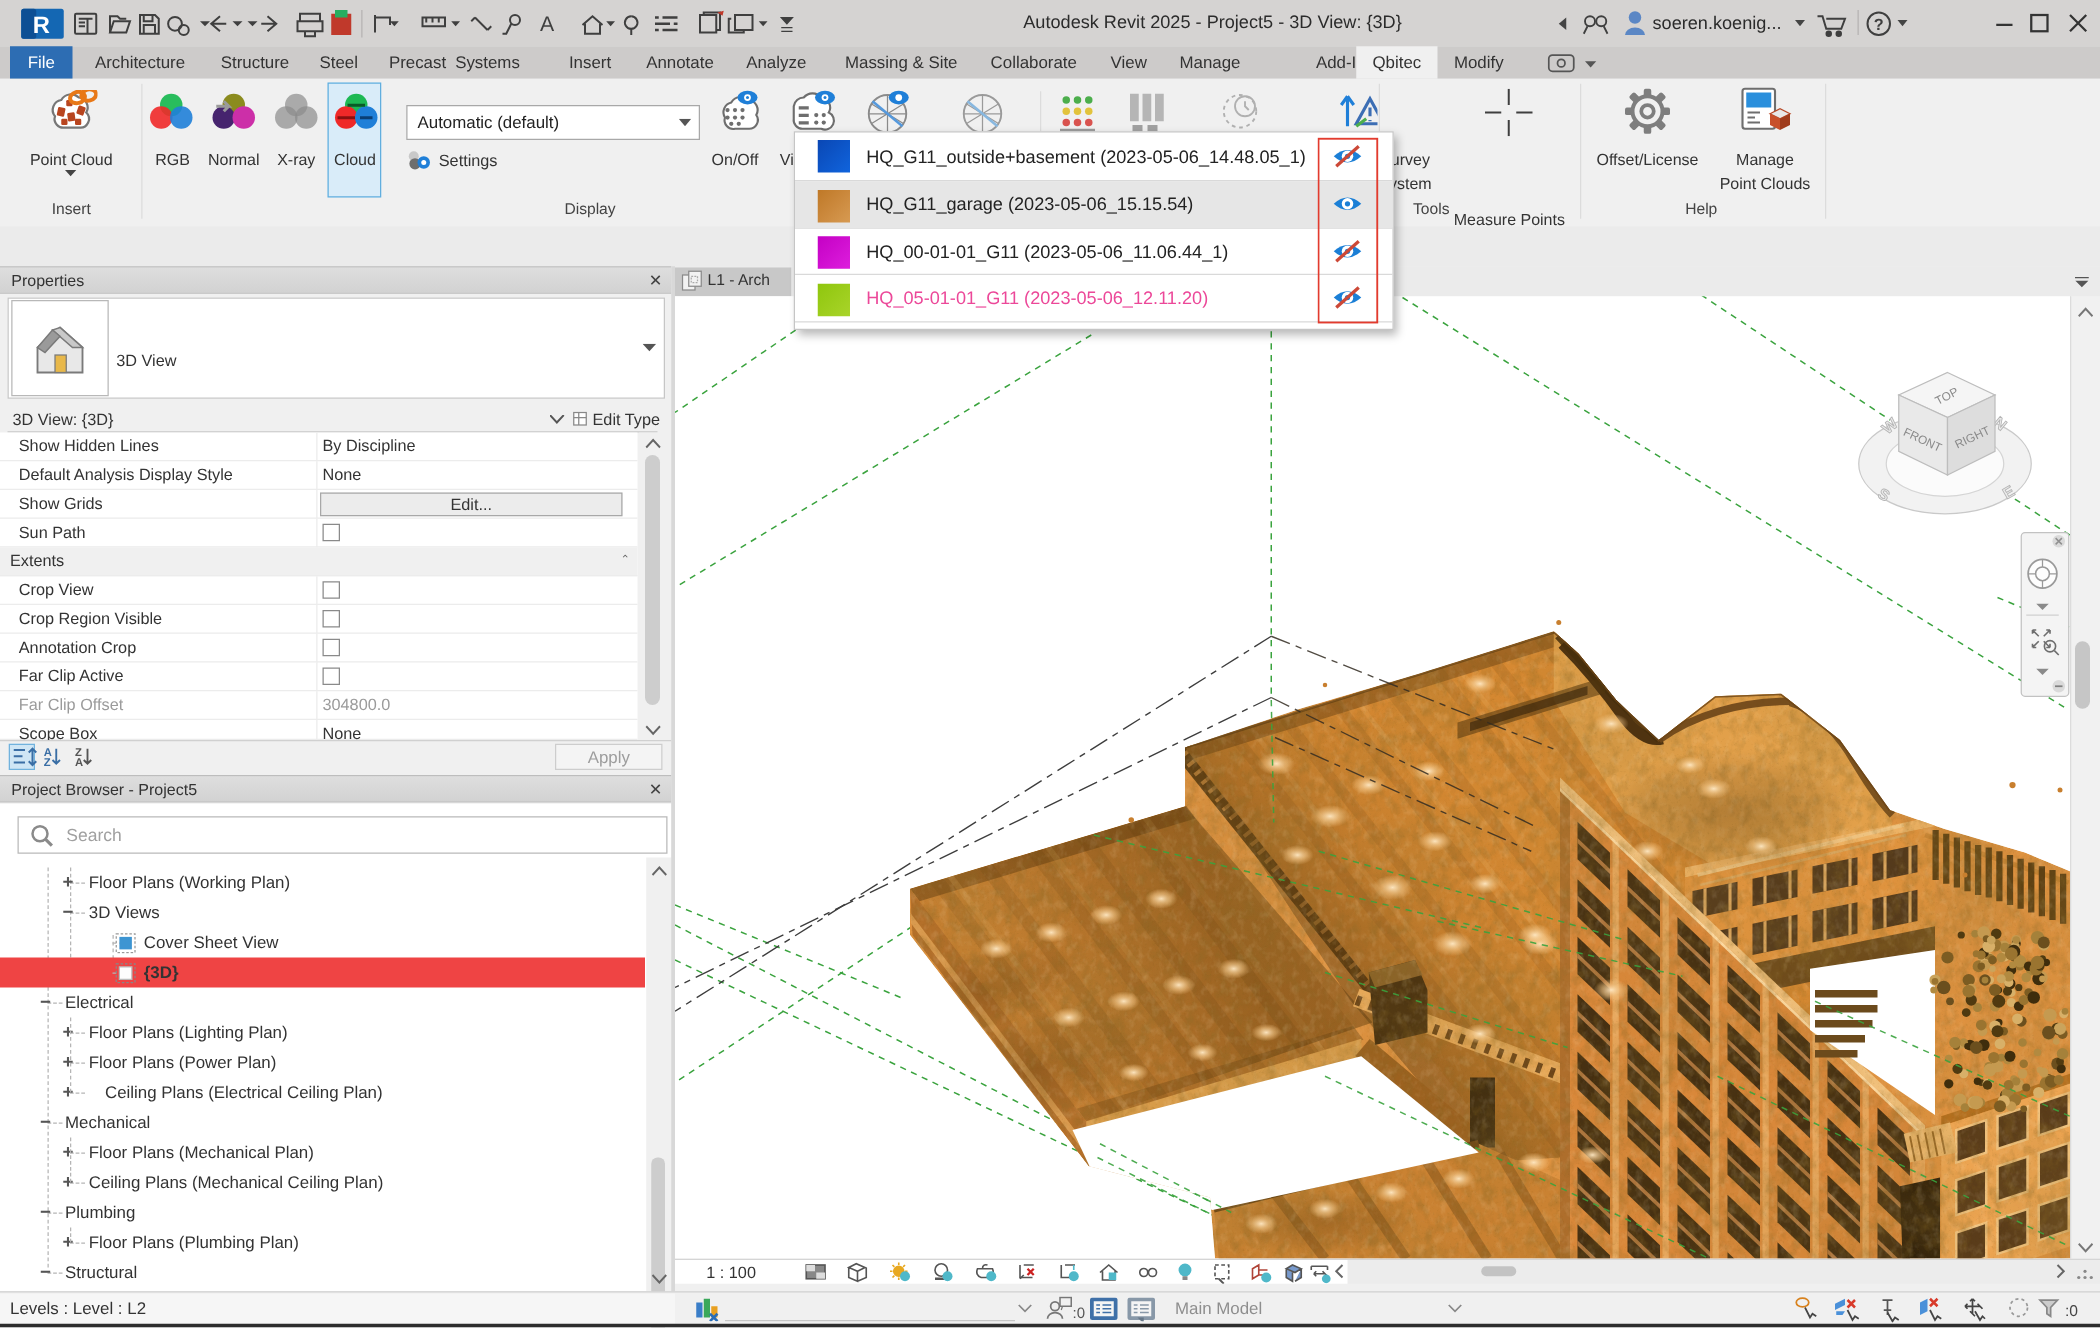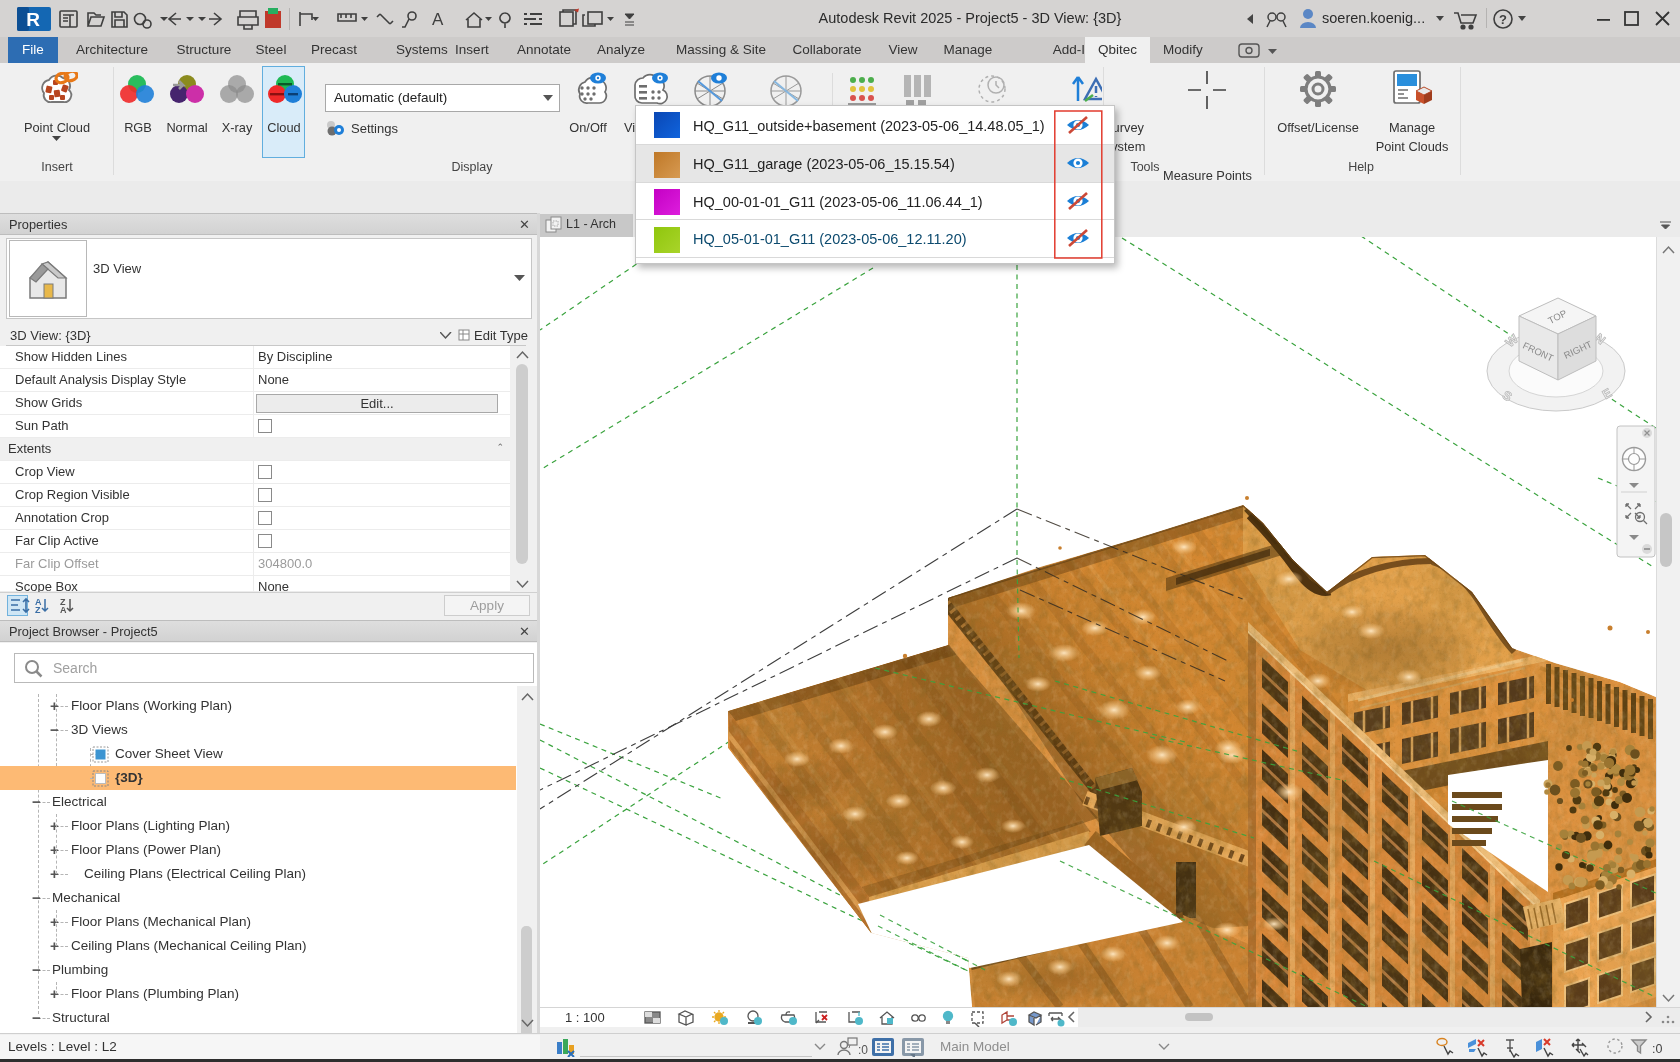--- a/index.html
+++ b/index.html
@@ -104,21 +104,21 @@
     <path d="M416 12 l13 13 M429 12 l-13 13" stroke="#333" stroke-width="1.8"></path>
   </svg>
 </div>
 
 <div id="tabrow">
   <div class="rtab" style="left:8px;width:50px;background:#2d6db3;color:#fff;">File</div>
   <div class="rtab" style="left:62px;width:100px;">Architecture</div>
   <div class="rtab" style="left:166px;width:76px;">Structure</div>
   <div class="rtab" style="left:248px;width:46px;">Steel</div>
   <div class="rtab" style="left:304px;width:60px;">Precast</div>
-  <div class="rtab" style="left:389px;width:66px;">Systems</div>
+  <div class="rtab" style="left:357px;width:66px;">Systems</div>
   <div class="rtab" style="left:446px;width:52px;">Insert</div>
   <div class="rtab" style="left:508px;width:72px;">Annotate</div>
   <div class="rtab" style="left:590px;width:62px;">Analyze</div>
   <div class="rtab" style="left:665px;width:112px;">Massing &amp; Site</div>
   <div class="rtab" style="left:782px;width:90px;">Collaborate</div>
   <div class="rtab" style="left:875px;width:56px;">View</div>
   <div class="rtab" style="left:937px;width:62px;">Manage</div>
   <div class="rtab" style="left:1045px;width:62px;">Add-Ins</div>
   <div class="rtab" style="left:1085px;width:65px;background:#f0f0f0;">Qbitec</div>
   <div class="rtab" style="left:1155px;width:56px;">Modify</div>
@@ -338,21 +338,21 @@
 
   <div class="abs" style="left:6px;top:25px;width:526px;height:81px;background:#fff;border:1px solid #c6c6c6;"></div>
   <div class="abs" style="left:9px;top:27px;width:78px;height:77px;background:#fff;border:1px solid #b8b8b8;"></div>
   <svg class="abs" style="left:22px;top:43px" width="52" height="46">
     <path d="M4 24 L26 4 L42 18 v-8 h6 v14 l0 0 L26 4" fill="none"></path>
     <path d="M8 22 L26 6 L44 22 v20 h-36 z" fill="#e8e8e8" stroke="#7a7a7a" stroke-width="1.5"></path>
     <path d="M26 6 L44 22 h-8 L20 8 z" fill="#c9c9c9" stroke="#7a7a7a" stroke-width="1.2"></path>
     <path d="M8 22 L20 8 l6 5 L14 26 z" fill="#9a9a9a" stroke="#7a7a7a" stroke-width="1.2"></path>
     <rect x="22" y="28" width="9" height="14" fill="#e8b84a" stroke="#7a7a7a"></rect>
   </svg>
-  <div class="abs t13" style="left:93px;top:48px;">3D View</div>
+  <div class="abs t13" style="left:93px;top:68px;">3D View</div>
   <svg class="abs" style="left:514px;top:62px" width="12" height="8">
         <path d="M0 0 h11 l-5.5 6 z" fill="#555"></path>
       </svg>
 
   <div class="abs t13" style="left:10px;top:115px;">3D View: {3D}</div>
   <svg class="abs" style="left:440px;top:119px" width="12" height="8">
         <path d="M0 0 l5.5 6 L11 0" stroke="#555" fill="none" stroke-width="1.5"></path>
       </svg>
   <svg class="abs" style="left:458px;top:116px" width="13" height="13">
         <rect x="1" y="1" width="10" height="10" fill="#fff" stroke="#888"></rect>
@@ -479,21 +479,21 @@
           <span class="ttxt" style="left:71px;">3D Views</span>
         </div>
     <div class="trow" style="top:529px;">
           <span class="hdash" style="left:90px;top:12px;width:14px;"></span>
       <svg class="abs" style="left:92px;top:4px" width="17" height="17">
             <rect x="1" y="1" width="15" height="15" fill="none" stroke="#999" stroke-dasharray="2,1.5"></rect>
             <rect x="3.5" y="3.5" width="10" height="10" fill="#3d95d2"></rect>
           </svg>
       <span class="ttxt" style="left:115px;">Cover Sheet View</span>
         </div>
-    <div class="trow" style="top:553px;background:#fdba74;">
+    <div class="trow" style="top:553px;background:#ef4444;">
           <span class="hdash" style="left:90px;top:12px;width:14px;"></span>
       <svg class="abs" style="left:92px;top:4px" width="17" height="17">
             <rect x="1" y="1" width="15" height="15" fill="none" stroke="#888" stroke-dasharray="2,1.5"></rect>
             <rect x="3.5" y="3.5" width="10" height="10" fill="#fdfdfd" stroke="#bbb"></rect>
           </svg>
       <span class="ttxt" style="left:115px;font-weight:bold;">{3D}</span>
         </div>
     <div class="trow" style="top:577px;">
           <span class="hdash" style="left:38px;top:12px;width:12px;"></span>
           <span class="texp" style="left:32px;">−</span>
@@ -1433,21 +1433,21 @@
     </linearGradient>
   </defs>
     <rect x="0" y="0" width="26" height="26" fill="url(#sw1)"></rect>
     <rect x="0" y="40" width="26" height="26" fill="url(#sw2)"></rect>
     <rect x="0" y="77" width="26" height="26" fill="url(#sw3)"></rect>
     <rect x="0" y="115" width="26" height="26" fill="url(#sw4)"></rect>
   </svg>
   <div class="abs" style="left:57px;top:12px;font-size:14.5px;color:#222;">HQ_G11_outside+basement (2023-05-06_14.48.05_1)</div>
   <div class="abs" style="left:57px;top:50px;font-size:14.5px;color:#222;">HQ_G11_garage (2023-05-06_15.15.54)</div>
   <div class="abs" style="left:57px;top:88px;font-size:14.5px;color:#222;">HQ_00-01-01_G11 (2023-05-06_11.06.44_1)</div>
-  <div class="abs" style="left:57px;top:125px;font-size:14.5px;color:#0c4a6e;">HQ_05-01-01_G11 (2023-05-06_12.11.20)</div>
+  <div class="abs" style="left:57px;top:125px;font-size:14.5px;color:#ec4899;">HQ_05-01-01_G11 (2023-05-06_12.11.20)</div>
   <svg class="abs" style="left:418px;top:0" width="62" height="159">
     <g id="eyeslash1" transform="translate(13,11)">
       <path d="M0 8 Q11 -2 22 8 Q11 18 0 8 Z" fill="#1b7fd6"></path>
           <circle cx="11" cy="8" r="4.6" fill="#fff"></circle>
           <circle cx="11" cy="8" r="2.1" fill="#1b7fd6"></circle>
       <path d="M2 16 L20 0" stroke="#cc4837" stroke-width="2.6"></path>
     </g>
     <g transform="translate(13,49)">
       <path d="M0 8 Q11 -2 22 8 Q11 18 0 8 Z" fill="#1b7fd6"></path>
           <circle cx="11" cy="8" r="4.6" fill="#fff"></circle>

